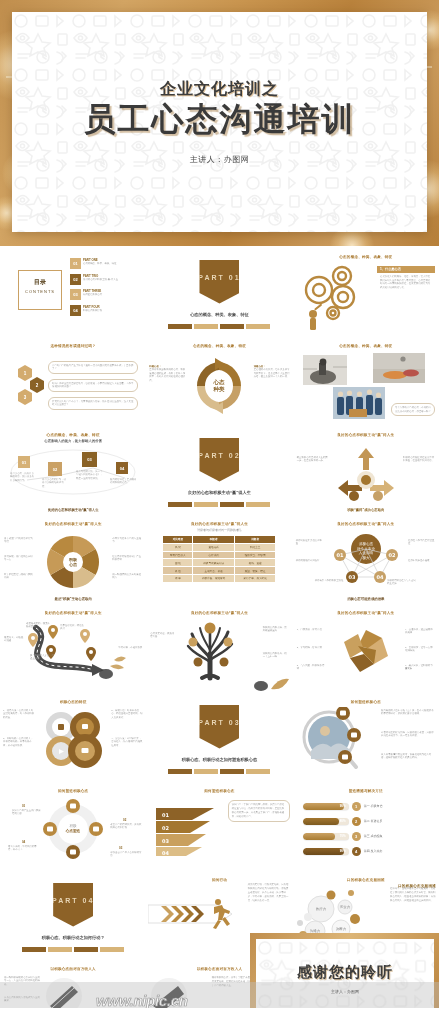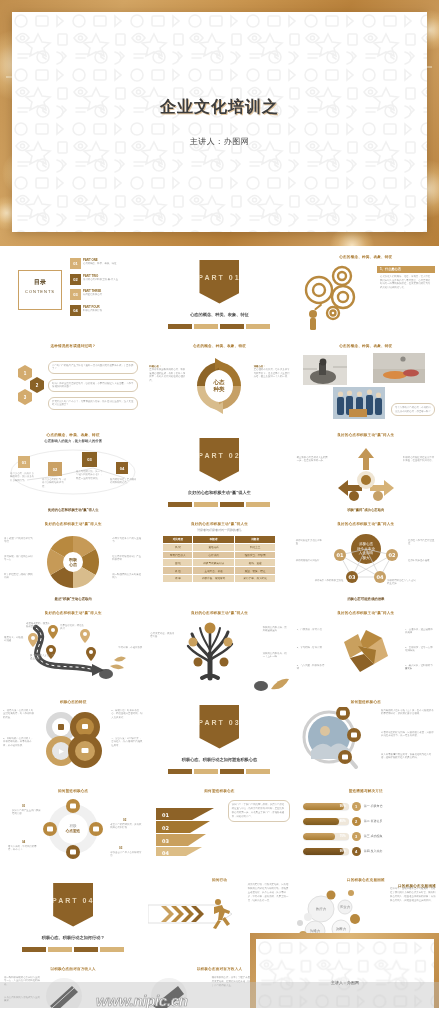--- a/index.html
+++ b/index.html
@@ -147,20 +147,21 @@
               <path d="M31 41 v4 l3 2"></path>
               <path d="M45 40 q6 2 6 6 t-6 6"></path>
               <path d="M50 40 l4 4 -4 4"></path>
             </g>
           </pattern>
         </defs>
         <rect width="415" height="220" fill="url(#dood)"></rect>
       </svg>
       <div class="cover-text">
         <div class="cover-sub1">企业文化培训之</div>
+        <div class="cover-title">员工心态沟通培训</div>
         <div class="cover-presenter">主讲人：办图网</div>
       </div>
     </div>
   </div>
 
   <div class="grid">
 
     <div class="row">
 
       <div class="slide">
@@ -805,20 +806,21 @@
     </div>
 
   </div>
 
   <div class="thanks">
     <div class="thanks-inner">
       <svg class="doodle-bg" viewBox="0 0 180 80" preserveAspectRatio="xMidYMid slice">
         <rect width="180" height="80" fill="url(#dood)"></rect>
       </svg>
       <div class="thanks-txt">
+        <div class="thanks-title">感谢您的聆听</div>
         <div class="thanks-pres">主讲人：办图网</div>
       </div>
     </div>
   </div>
 
   <div class="wm-strip"></div>
   <div class="wm-url">www.nipic.cn</div>
   <div class="fade-bottom"></div>
 
 </div>

